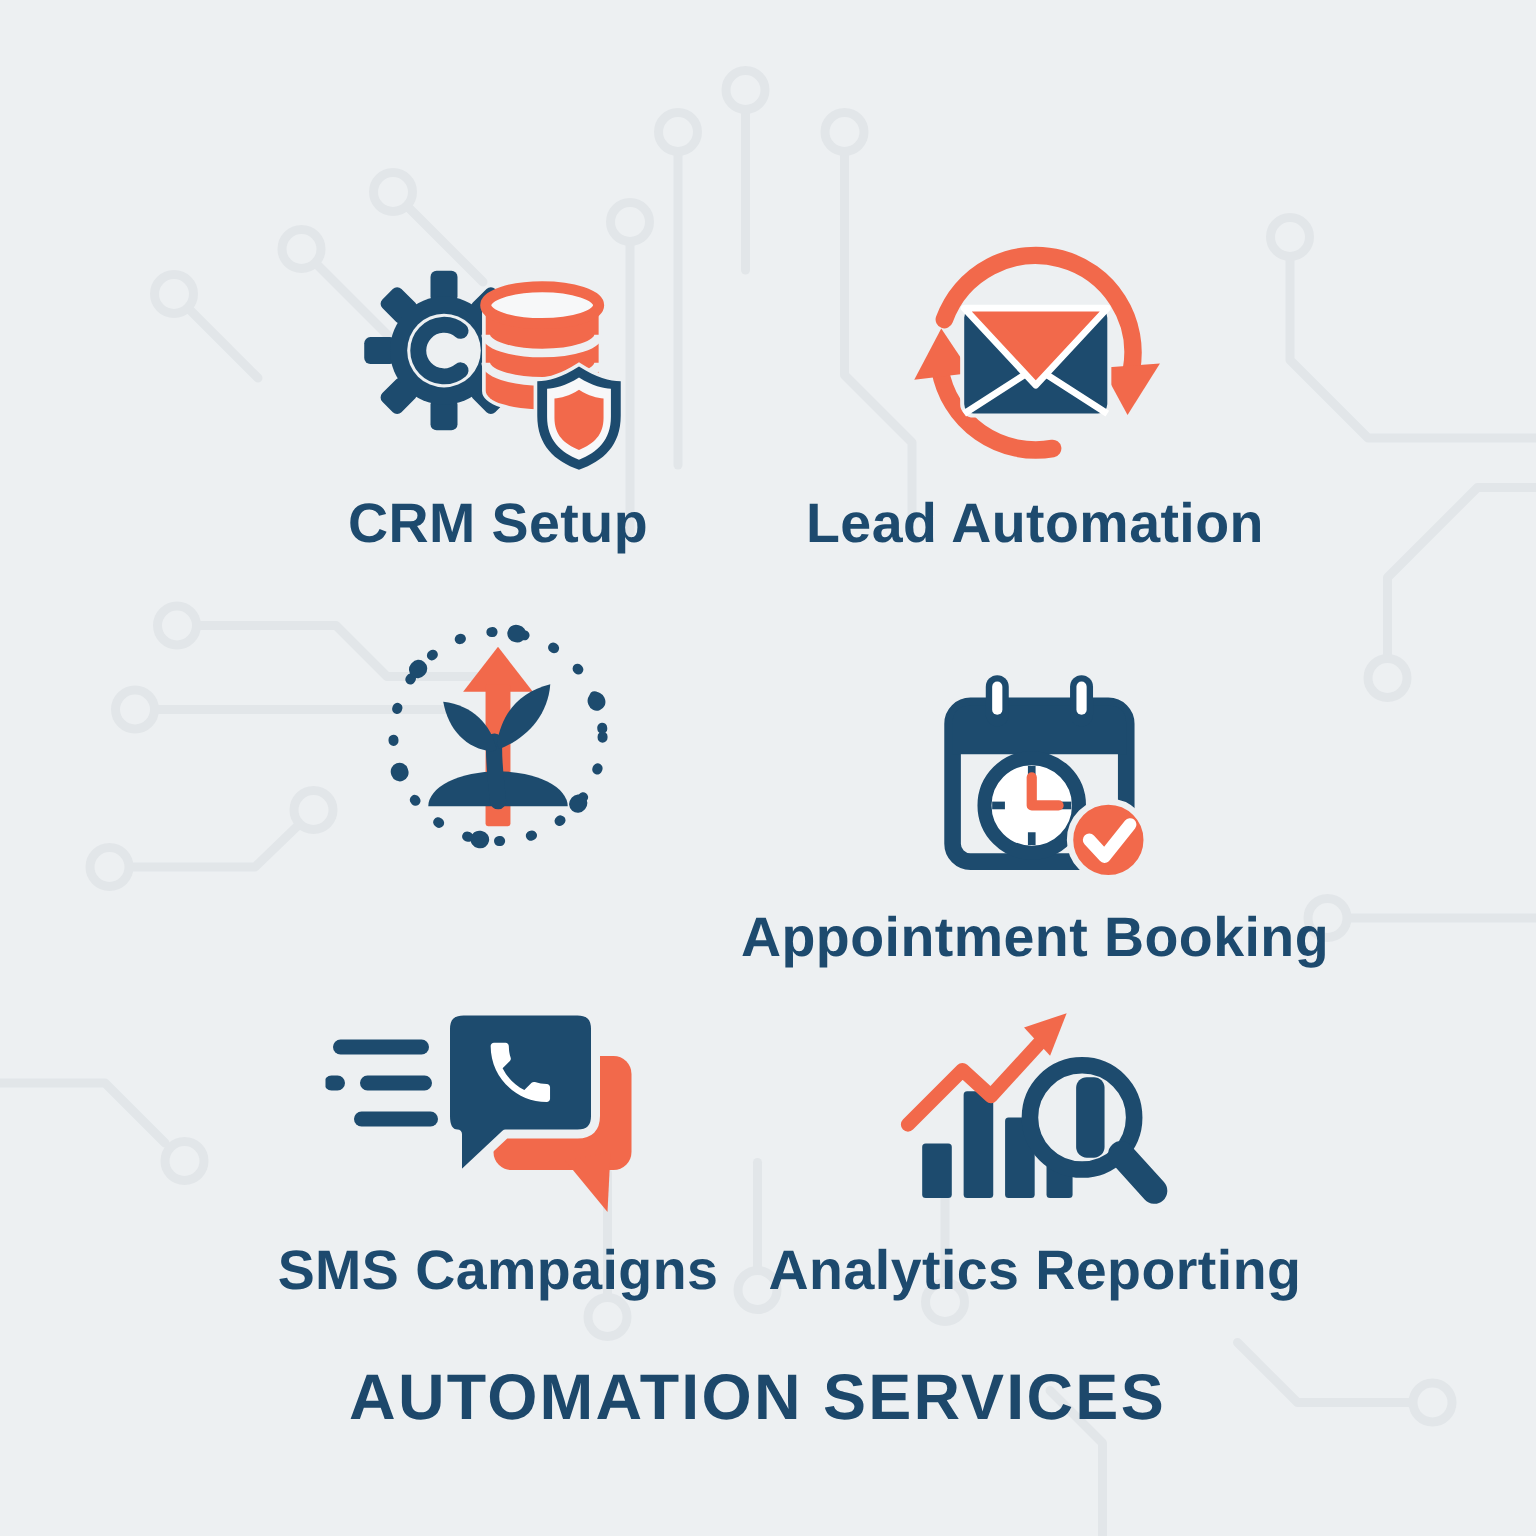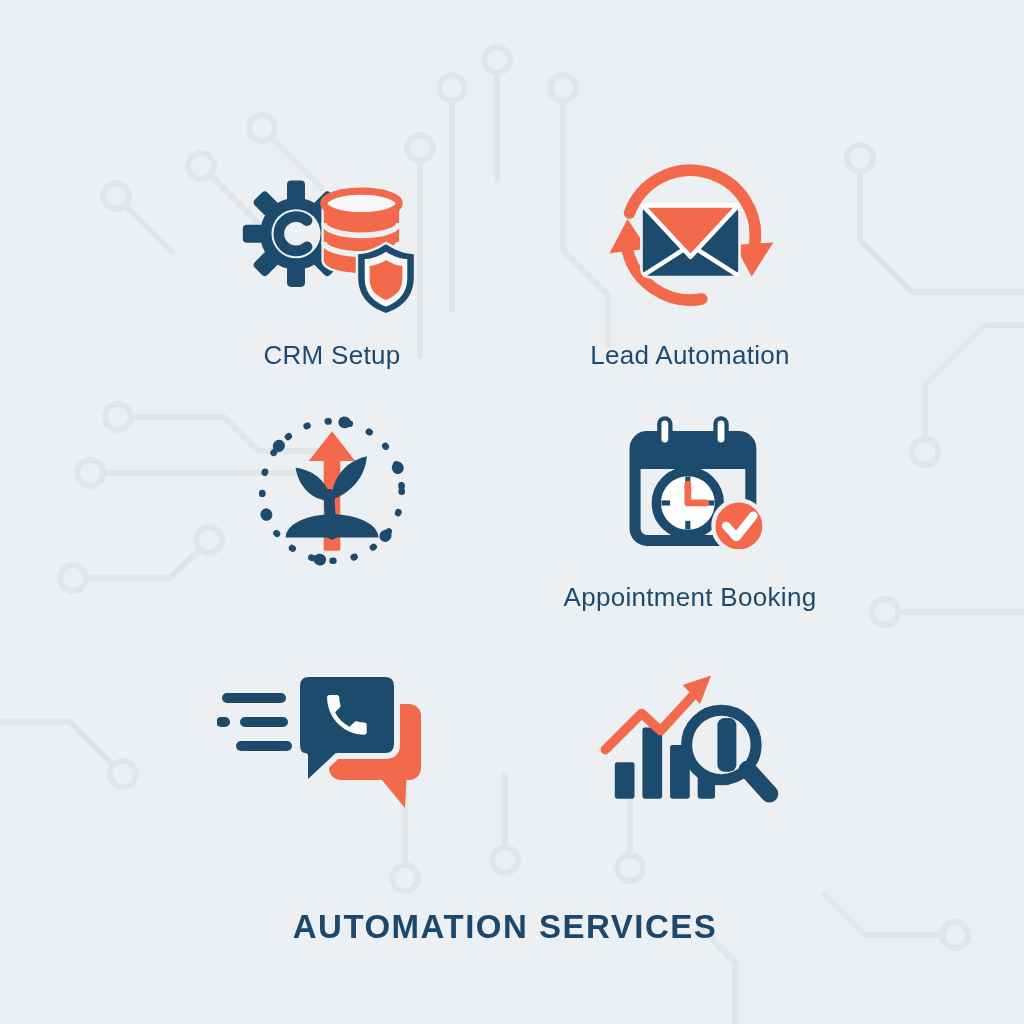--- a/index.html
+++ b/index.html
@@ -9,29 +9,29 @@
     font-family:"Liberation Sans", sans-serif;
   }
   .circuit{position:absolute;inset:0;}
   .circuit path{stroke:#e2e6e9;stroke-width:6;fill:none;stroke-linecap:round;stroke-linejoin:round;}
   .circuit circle{stroke:#e2e6e9;stroke-width:6;fill:#edf0f2;}
   .service{position:absolute;width:400px;display:flex;flex-direction:column;align-items:center;}
   .icon-wrap{display:flex;align-items:flex-end;justify-content:center;}
   .icon-wrap svg{height:100%;}
   .h1{height:162px}.h2{height:166px}.h3{height:150px}
   .s1{left:132px;top:156px}.s2{left:490px;top:156px}
-  .s3{left:132px;top:408px}.s4{left:490px;top:394px}
+  .s3{left:132px;top:408px}.s4{left:490px;top:428px}
   .s5{left:132px;top:666px}.s6{left:490px;top:666px}
   .label{
-    margin-top:22px;font-size:26px;font-weight:400;color:#1d4a6e;
+    margin-top:10px;font-size:37px;font-weight:700;color:#1d4a6e;
     letter-spacing:0.3px;white-space:nowrap;
   }
   .title{
     position:absolute;top:908px;left:0;width:1010px;text-align:center;
-    font-size:33px;font-weight:700;color:#1d486b;letter-spacing:1.5px;
+    font-size:43px;font-weight:700;color:#1d486b;letter-spacing:1.5px;
   }
   .navy{fill:#1d4b6e}.orange{fill:#f2694b}
 </style>
 </head>
 <body>
 
 <svg class="circuit" width="1024" height="1024" viewBox="0 0 1024 1024">
   <path d="M271 137 L322 188"></path>
     <circle cx="262" cy="128" r="13"></circle>
   <path d="M210 175 L262 227"></path>
@@ -166,31 +166,33 @@
         <path d="M24 80 H70"></path>
       </g>
       <rect class="orange" x="112" y="38" width="92" height="76" rx="12"></rect>
       <path class="orange" d="M160 108 L188 142 L190 102 Z"></path>
       <path class="navy" stroke="#edf0f2" stroke-width="6" stroke-linejoin="round" d="M92 8 H168 Q180 8 180 20 V78 Q180 90 168 90 H120 L88 120 L88 90 Q80 90 80 78 V20 Q80 8 92 8 Z"></path>
       <g transform="translate(103.5,22.5) scale(2.2)" fill="#ffffff">
         <path d="M6.62 10.79c1.44 2.83 3.76 5.14 6.59 6.59l2.2-2.2c.27-.27.67-.36 1.02-.24 1.12.37 2.33.57 3.57.57.55 0 1 .45 1 1V20c0 .55-.45 1-1 1-9.39 0-17-7.61-17-17 0-.55.45-1 1-1h3.5c.55 0 1 .45 1 1 0 1.25.2 2.45.57 3.57.11.35.03.74-.25 1.02l-2.2 2.2z"></path>
       </g>
     </svg>
   </div>
+  <div class="label">SMS Campaigns</div>
 </div>
 
 <div class="service s6">
   <div class="icon-wrap h3">
     <svg viewBox="0 0 230 190">
       <rect class="navy" x="20" y="122" width="25" height="46" rx="3"></rect>
       <rect class="navy" x="55" y="78" width="25" height="90" rx="3"></rect>
       <rect class="navy" x="90" y="100" width="25" height="68" rx="3"></rect>
       <rect class="navy" x="125" y="138" width="22" height="30" rx="3"></rect>
       <path d="M8 106 L54 60 L78 82 L122 34" fill="none" stroke="#f2694b" stroke-width="12" stroke-linecap="round" stroke-linejoin="round"></path>
       <polygon class="orange" points="142,12 106,24 128,48"></polygon>
       <circle cx="155" cy="100" r="44" fill="#edf0f2" stroke="#1d4b6e" stroke-width="14"></circle>
       <rect class="navy" x="150" y="66" width="24" height="68" rx="9"></rect>
       <path d="M188 131 L216 162" stroke="#1d4b6e" stroke-width="22" stroke-linecap="round"></path>
     </svg>
   </div>
+  <div class="label">Analytics Reporting</div>
 </div>
 
 <div class="title">AUTOMATION SERVICES</div>
 
 </body></html>

